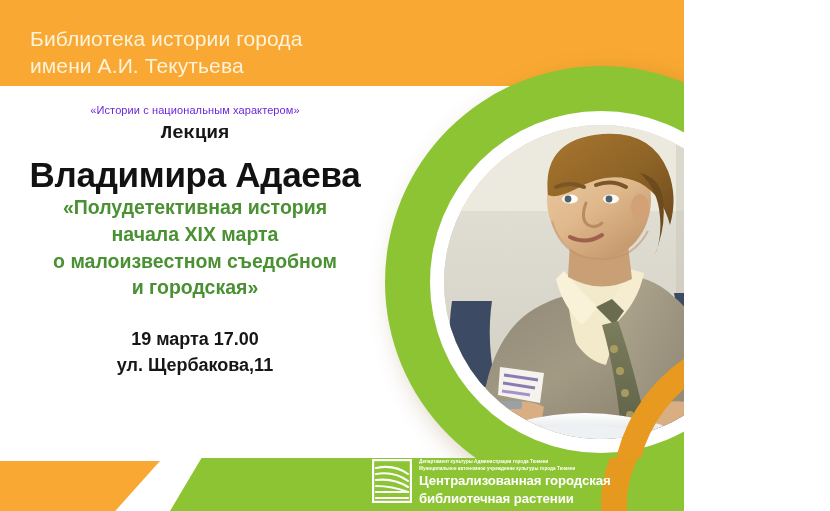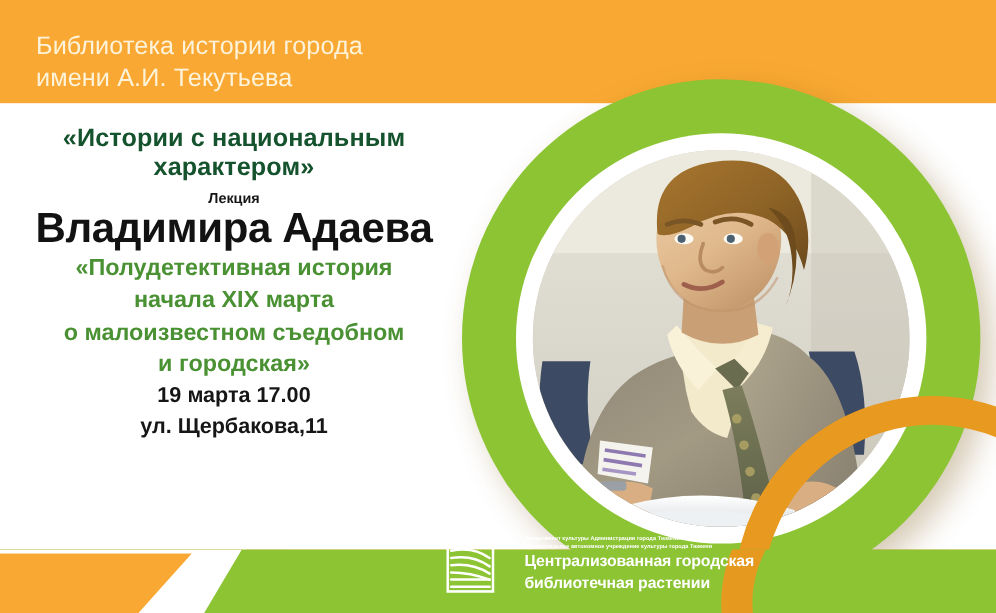--- a/index.html
+++ b/index.html
@@ -4,21 +4,21 @@
 <style>
   * { margin:0; padding:0; box-sizing:border-box; }
   html,body { background:#ffffff; }
   body {
     font-family:"Liberation Sans", sans-serif;
     -webkit-font-smoothing:antialiased;
   }
 
   #poster {
     position:relative;
-    width:830px;
+    width:684px;
     height:511px;
     overflow:hidden;
     background:#f9a933;
   }
 
   
   .orange-bg {
     position:absolute; inset:0;
     background:#f9a933;
   }
@@ -117,59 +117,61 @@
   }
 
   
   .text-col {
     position:absolute;
     left:0; top:104px;
     width:390px;
     text-align:center;
   }
   .series-title {
-    font-size:21px;
-    font-weight:bold;
-    color:#14532d;
+    font-size:11px;
+    font-weight:normal;
+    color:#6d28d9;
     letter-spacing:0.1px;
   }
   .lecture-word {
     margin-top:6px;
-    font-size:12px;
+    font-size:19px;
     font-weight:bold;
     color:#161616;
+    font-family:Liberation Mono, monospace;
   }
   .speaker-name {
-    margin-top:1px;
+    margin-top:13px;
     font-size:35px;
     font-weight:bold;
     color:#121212;
     letter-spacing:-0.3px;
     line-height:1.05;
   }
   .quote-block {
     font-size:19.5px;
     font-weight:bold;
     color:#4a9133;
     line-height:1.38;
   }
   .event-info {
+    margin-top:26px;
     font-size:18px;
     font-weight:bold;
     color:#161616;
     line-height:1.42;
   }
 
   
   .logo {
     position:absolute;
-    left:372px; bottom:17px;
+    left:372px; bottom:4px;
     display:flex;
-    align-items:flex-end;
-    gap:25px;
+    align-items:center;
+    gap:7px;
   }
   .logo-mark { width:40px; height:44px; flex:0 0 auto; }
   .logo-mark svg { display:block; }
   .logo-text { padding-top:3px; }
   .logo-dept {
     font-size:4.6px;
     line-height:1.55;
     color:#ffffff;
     font-weight:bold;
     letter-spacing:0.05px;

